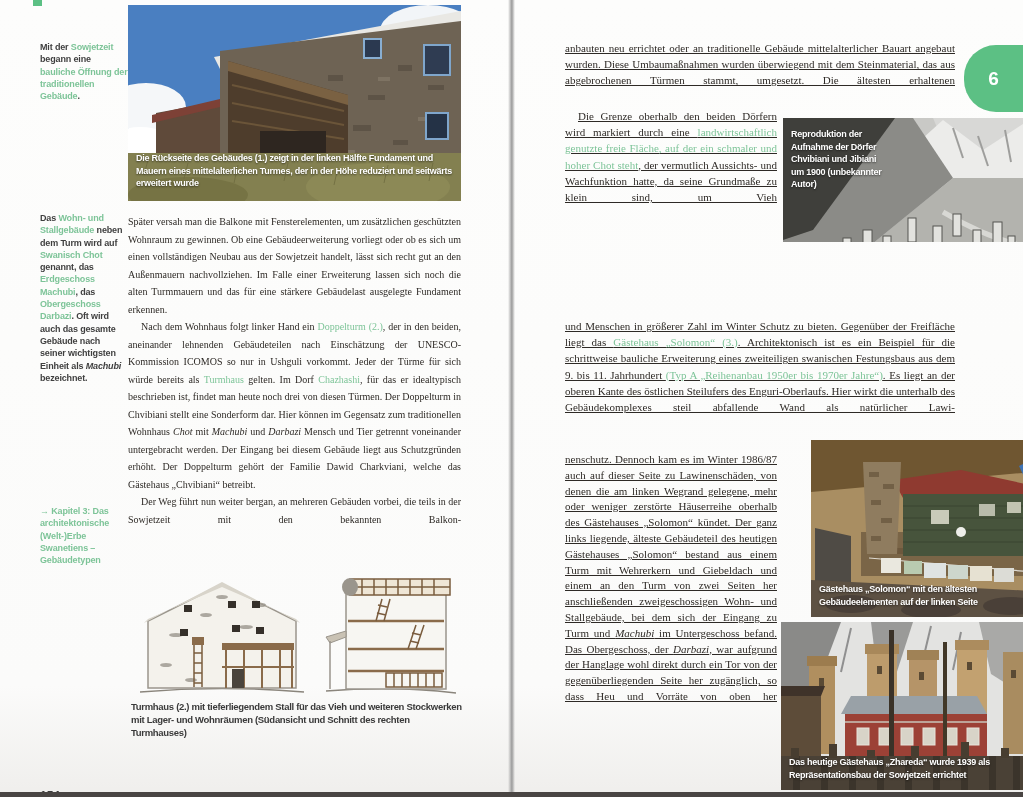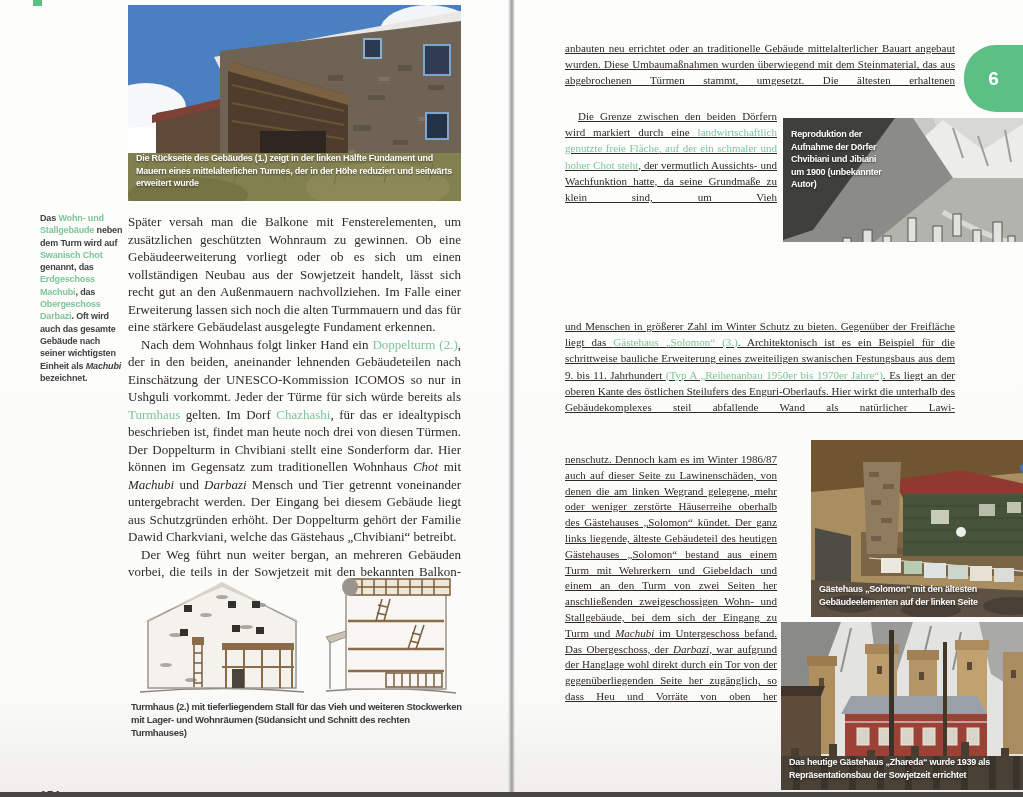--- a/index.html
+++ b/index.html
@@ -25,21 +25,21 @@
   .note3 { left:40px; top:505px; }
   .note3 p span { color:var(--green-text); }
 
   
   .bodytext { position:absolute; text-align:justify; color:#2e2a26; }
   .bodytext p { margin:0; }
   .bodytext p.ind { text-indent:13px; }
   .bodytext p.cont { text-align-last:justify; }
   .sg-g { color:var(--green-text); }
   .sg-i { font-style:italic; }
-  .left-body { left:128px; top:213px; width:333px; font-size:13px; line-height:17.5px; }
+  .left-body { left:128px; top:213px; width:333px; font-size:10px; line-height:17.5px; }
   .tb { left:565px; font-size:11px; line-height:16.2px;text-decoration:underline; }
   .tb1 { top:40px;  width:390px; }
   .tb2 { top:108px; width:212px; }
   .tb3 { top:318px; width:390px; }
   .tb4 { top:452px; width:212px; line-height:15.8px; }
 
   
   .photo { position:absolute; overflow:hidden; }
   .photo svg { display:block; }
   .pcap { position:absolute; font-family:"Liberation Sans", sans-serif; font-weight:bold;
@@ -69,22 +69,28 @@
     border-radius:32px 0 0 32px; display:flex; align-items:center; justify-content:center;
     font-family:"Liberation Sans", sans-serif; font-weight:bold; font-size:19px; color:#ffffff; }
 </style>
 </head>
 <body>
 
 <div class="spread">
 
   <div class="green-dash" style="background: rgb(92, 192, 132);"></div>
 
+  <div class="mnote note1 bodynote">
+      <p><span>Mit der </span><span class="sg-g">Sowjetzeit</span><span> begann eine </span><span class="sg-g">bauliche Öffnung der traditionellen Gebäude</span><span>.</span></p>
+    </div>
   <div class="mnote note2">
       <p><span>Das </span><span class="sg-g">Wohn- und Stallgebäude</span><span> neben dem Turm wird auf </span><span class="sg-g">Swanisch Chot</span><span> genannt, das </span><span class="sg-g">Erdgeschoss Machubi</span><span>, das </span><span class="sg-g">Obergeschoss Darbazi</span><span>. Oft wird auch das gesamte Gebäude nach seiner wichtigsten Einheit als </span><span class="sg-i">Machubi</span><span> bezeichnet.</span></p>
+    </div>
+  <div class="mnote note3">
+      <p><span class="sg-g">→ Kapitel 3: Das architektonische (Welt-)Erbe Swanetiens – Gebäudetypen</span></p>
     </div>
 
   <div class="photo photo1">
     <svg width="333" height="196" viewBox="0 0 333 196">
       <rect x="0" y="0" width="333" height="196" fill="#4a7fc1"></rect>
       <ellipse cx="18" cy="102" rx="40" ry="24" fill="#f5f7f9"></ellipse>
       <ellipse cx="12" cy="140" rx="34" ry="18" fill="#ffffff"></ellipse>
       <ellipse cx="300" cy="26" rx="48" ry="26" fill="#f2f5f8"></ellipse>
       <ellipse cx="331" cy="66" rx="32" ry="18" fill="#e6ecf2"></ellipse>
       <polygon points="86,52 333,6 333,28 92,64" fill="#e9e8e4"></polygon>
@@ -233,21 +239,21 @@
   <div class="draw-cap">Turmhaus (2.) mit tieferliegendem Stall für das Vieh und weiteren Stockwerken mit Lager- und Wohnräumen (Südansicht und Schnitt des rechten Turmhauses)</div>
 
   <div class="page-number">154</div>
 
   <div class="gutter"></div>
 
   <div class="bodytext tb tb1">
       <p class="cont"><span>anbauten neu errichtet oder an traditionelle Gebäude mittelalterlicher Bauart angebaut wurden. Diese Umbaumaßnahmen wurden überwiegend mit dem Steinmaterial, das aus abgebrochenen Türmen stammt, umgesetzt. Die ältesten erhaltenen</span></p>
     </div>
   <div class="bodytext tb tb2">
-      <p class="ind cont"><span>Die Grenze zwischen den beiden Dörfern wird markiert durch eine </span><span class="sg-g">landwirtschaftlich genutzte freie Fläche, auf der ein schmaler und hoher Chot steht</span><span>, der vermutlich Aussichts- und Wachfunktion hatte, da seine Grundmaße zu klein sind, um Vieh</span></p>
+      <p class="ind cont"><span>Die Grenze oberhalb den beiden Dörfern wird markiert durch eine </span><span class="sg-g">landwirtschaftlich genutzte freie Fläche, auf der ein schmaler und hoher Chot steht</span><span>, der vermutlich Aussichts- und Wachfunktion hatte, da seine Grundmaße zu klein sind, um Vieh</span></p>
     </div>
   <div class="bodytext tb tb3">
       <p class="cont"><span>und Menschen in größerer Zahl im Winter Schutz zu bieten. Gegenüber der Freifläche liegt das </span><span class="sg-g">Gästehaus „Solomon“ (3.)</span><span>. Architektonisch ist es ein Beispiel für die schrittweise bauliche Erweiterung eines zweiteiligen swanischen Festungsbaus aus dem 9. bis 11. Jahrhundert </span><span class="sg-g">(Typ A „Reihenanbau 1950er bis 1970er Jahre“)</span><span>. Es liegt an der oberen Kante des östlichen Steilufers des Enguri-Oberlaufs. Hier wirkt die unterhalb des Gebäudekomplexes steil abfallende Wand als natürlicher Lawi-</span></p>
     </div>
   <div class="bodytext tb tb4">
       <p class="cont"><span>nenschutz. Dennoch kam es im Winter 1986/87 auch auf dieser Seite zu Lawinenschäden, von denen die am linken Wegrand gelegene, mehr oder weniger zerstörte Häuserreihe oberhalb des Gästehauses „Solomon“ kündet. Der ganz links liegende, älteste Gebäudeteil des heutigen Gästehauses „Solomon“ bestand aus einem Turm mit Wehrerkern und Giebeldach und einem an den Turm von zwei Seiten her anschließenden zweigeschossigen Wohn- und Stallgebäude, bei dem sich der Eingang zu Turm und </span><span class="sg-i">Machubi</span><span> im Untergeschoss befand. Das Obergeschoss, der </span><span class="sg-i">Darbazi</span><span>, war aufgrund der Hanglage wohl direkt durch ein Tor von der gegenüberliegenden Seite her zugänglich, so dass Heu und Vorräte von oben her</span></p>
     </div>
 
   <div class="photo photo2">
     <svg width="240" height="166" viewBox="0 0 240 166">

